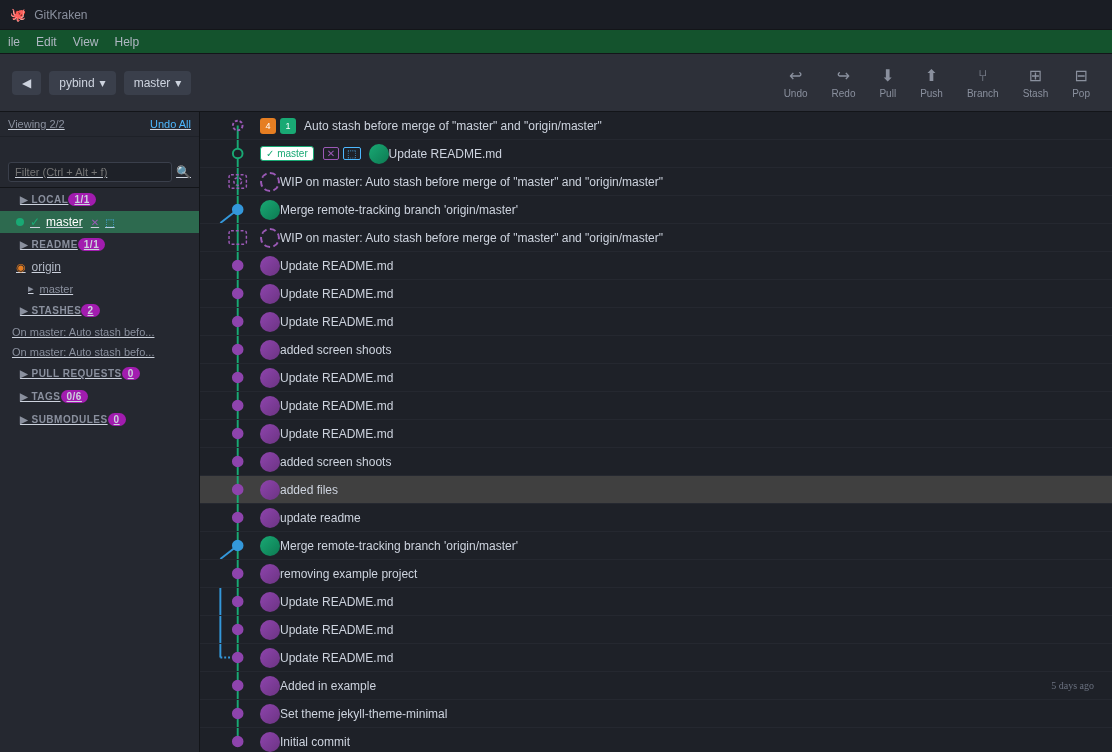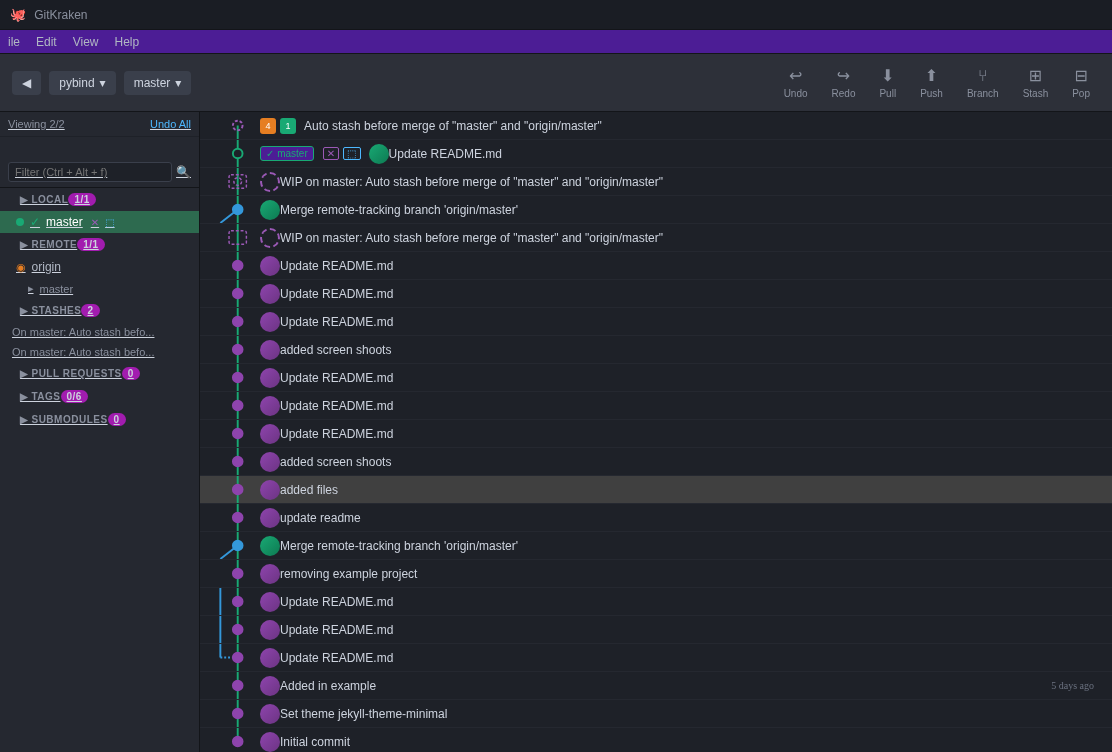--- a/index.html
+++ b/index.html
@@ -24,21 +24,21 @@
       border-bottom: 1px solid #131519;
     }
     #titlebar .app-icon {
       color: #19a974;
       font-weight: bold;
       margin-right: 8px;
       font-size: 13px;
     }
     
     #menubar {
-      background: #4c1d95;
+      background: #14532d;
       height: 24px;
       display: flex;
       align-items: center;
       padding: 0 8px;
       gap: 16px;
       border-bottom: 1px solid #131519;
       font-size: 12px;
       color: #b0b7c3;
     }
     #menubar span { cursor: pointer; }
@@ -219,21 +219,21 @@
     }
     .commit-msg {
       flex: 1;
       white-space: nowrap;
       overflow: hidden;
       text-overflow: ellipsis;
       font-size: 12px;
       color: #cdd3de;
     }
     .commit-tag {
-      background: #4c1d95;
+      background: #ffffff;
       border: 1px solid #19a974;
       border-radius: 3px;
       padding: 1px 5px;
       font-size: 10px;
       color: #19a974;
       margin-right: 5px;
       white-space: nowrap;
     }
     .commit-time {
       font-size: 10px;
@@ -367,21 +367,21 @@
     </div>
     <div class="sidebar-item active">
       <span class="dot"></span>
       <span style="color:#19a974;">✓</span>
       <span>master</span>
       <span style="margin-left:2px; color:#9b59b6; font-size:10px;">✕</span>
       <span style="color:#4db8ff; font-size:10px;">⬚</span>
     </div>
 
     <div class="section-header">
-      <span>▶ REMOTE</span>
+      <span>▶ README</span>
       <span class="section-count">1/1</span>
     </div>
     <div class="sidebar-item">
       <span style="color:#e67e22; font-size:11px;">◉</span>
       <span>origin</span>
     </div>
     <div class="sub-item">
       <span>▸</span>
       <span>master</span>
     </div>

